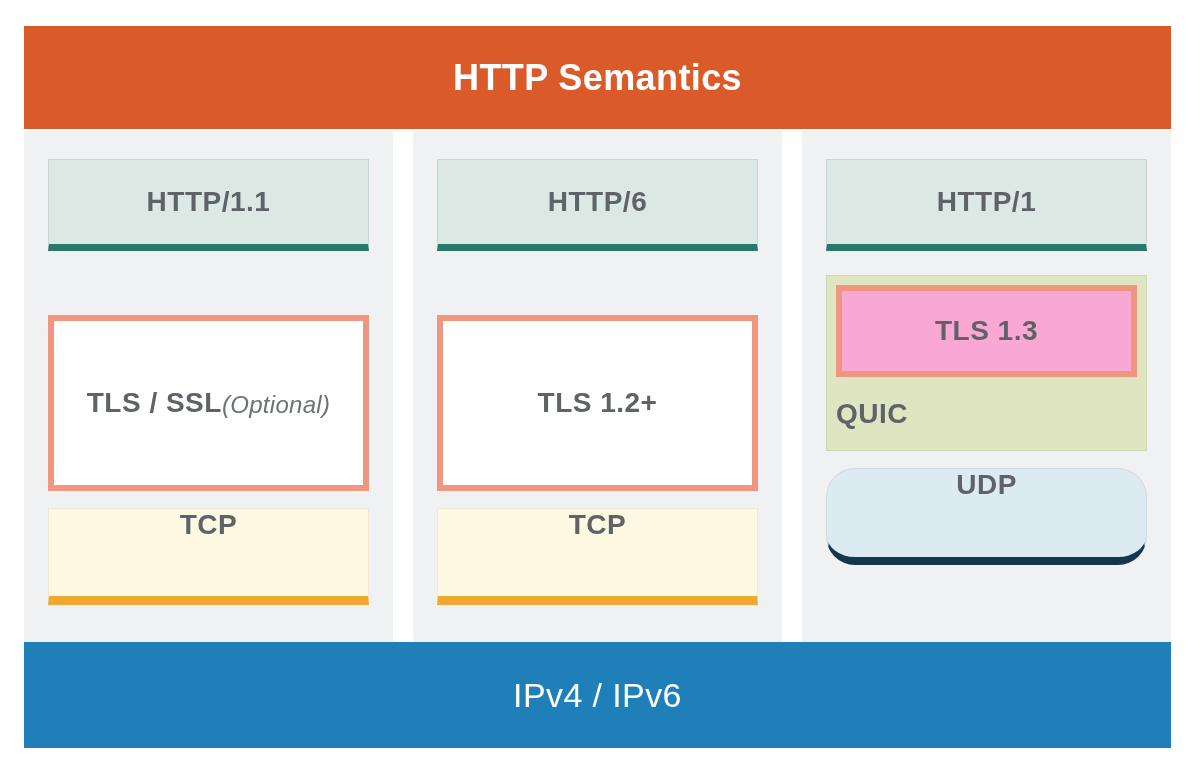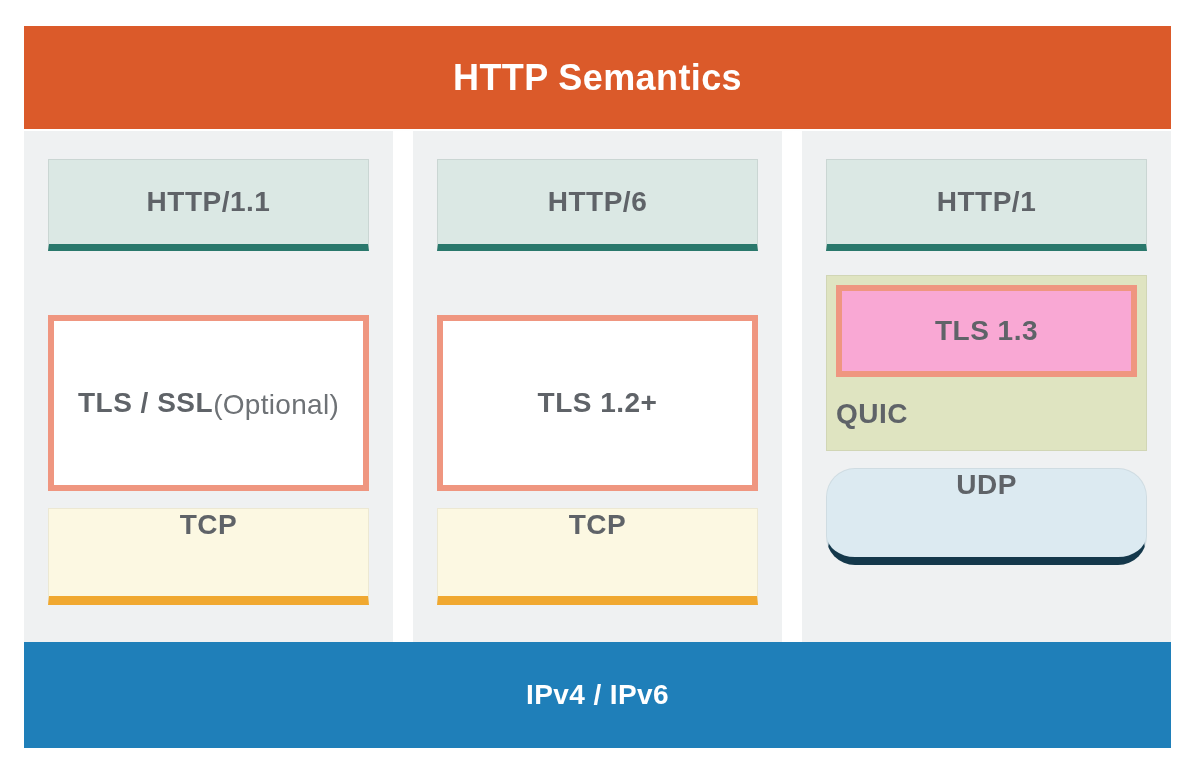--- a/index.html
+++ b/index.html
@@ -69,22 +69,23 @@
     background: #ffffff;
     border: 6px solid var(--tls-border, #EF9680);
     display: flex;
     flex-direction: row;
     align-items: center;
     justify-content: center;
     margin-bottom: 17px;
     margin-top: 40px;
   }
   .tls-note {
+    font-style: italic;
     font-weight: 400;
-    font-size: 28px;
+    font-size: 24px;
     letter-spacing: 0.3px;
     color: var(--note-text, #6E7276);
     margin-top: 3px;
   }
   .quic-box {
     height: 176px;
     background: var(--quic-bg, #DFE4C1);
     border: 1px solid rgba(0,0,0,0.06);
     margin-bottom: 17px;
     padding: 9px 9px 0 9px;
@@ -123,22 +124,22 @@
   .footer-bar {
     height: 106px;
     flex: 0 0 106px;
     background: var(--footer-bg, #1F7FB9);
     display: flex;
     align-items: center;
     justify-content: center;
   }
   .footer-title {
     color: var(--title-text, #FFFFFF);
-    font-size: 28px;
-    font-weight: 700;
+    font-size: 34px;
+    font-weight: 400;
     letter-spacing: 0.4px;
   }
 </style>
 </head>
 <body>
 
 <div class="canvas">
 
   <div class="header-bar">
     <span class="header-title">HTTP Semantics</span>

